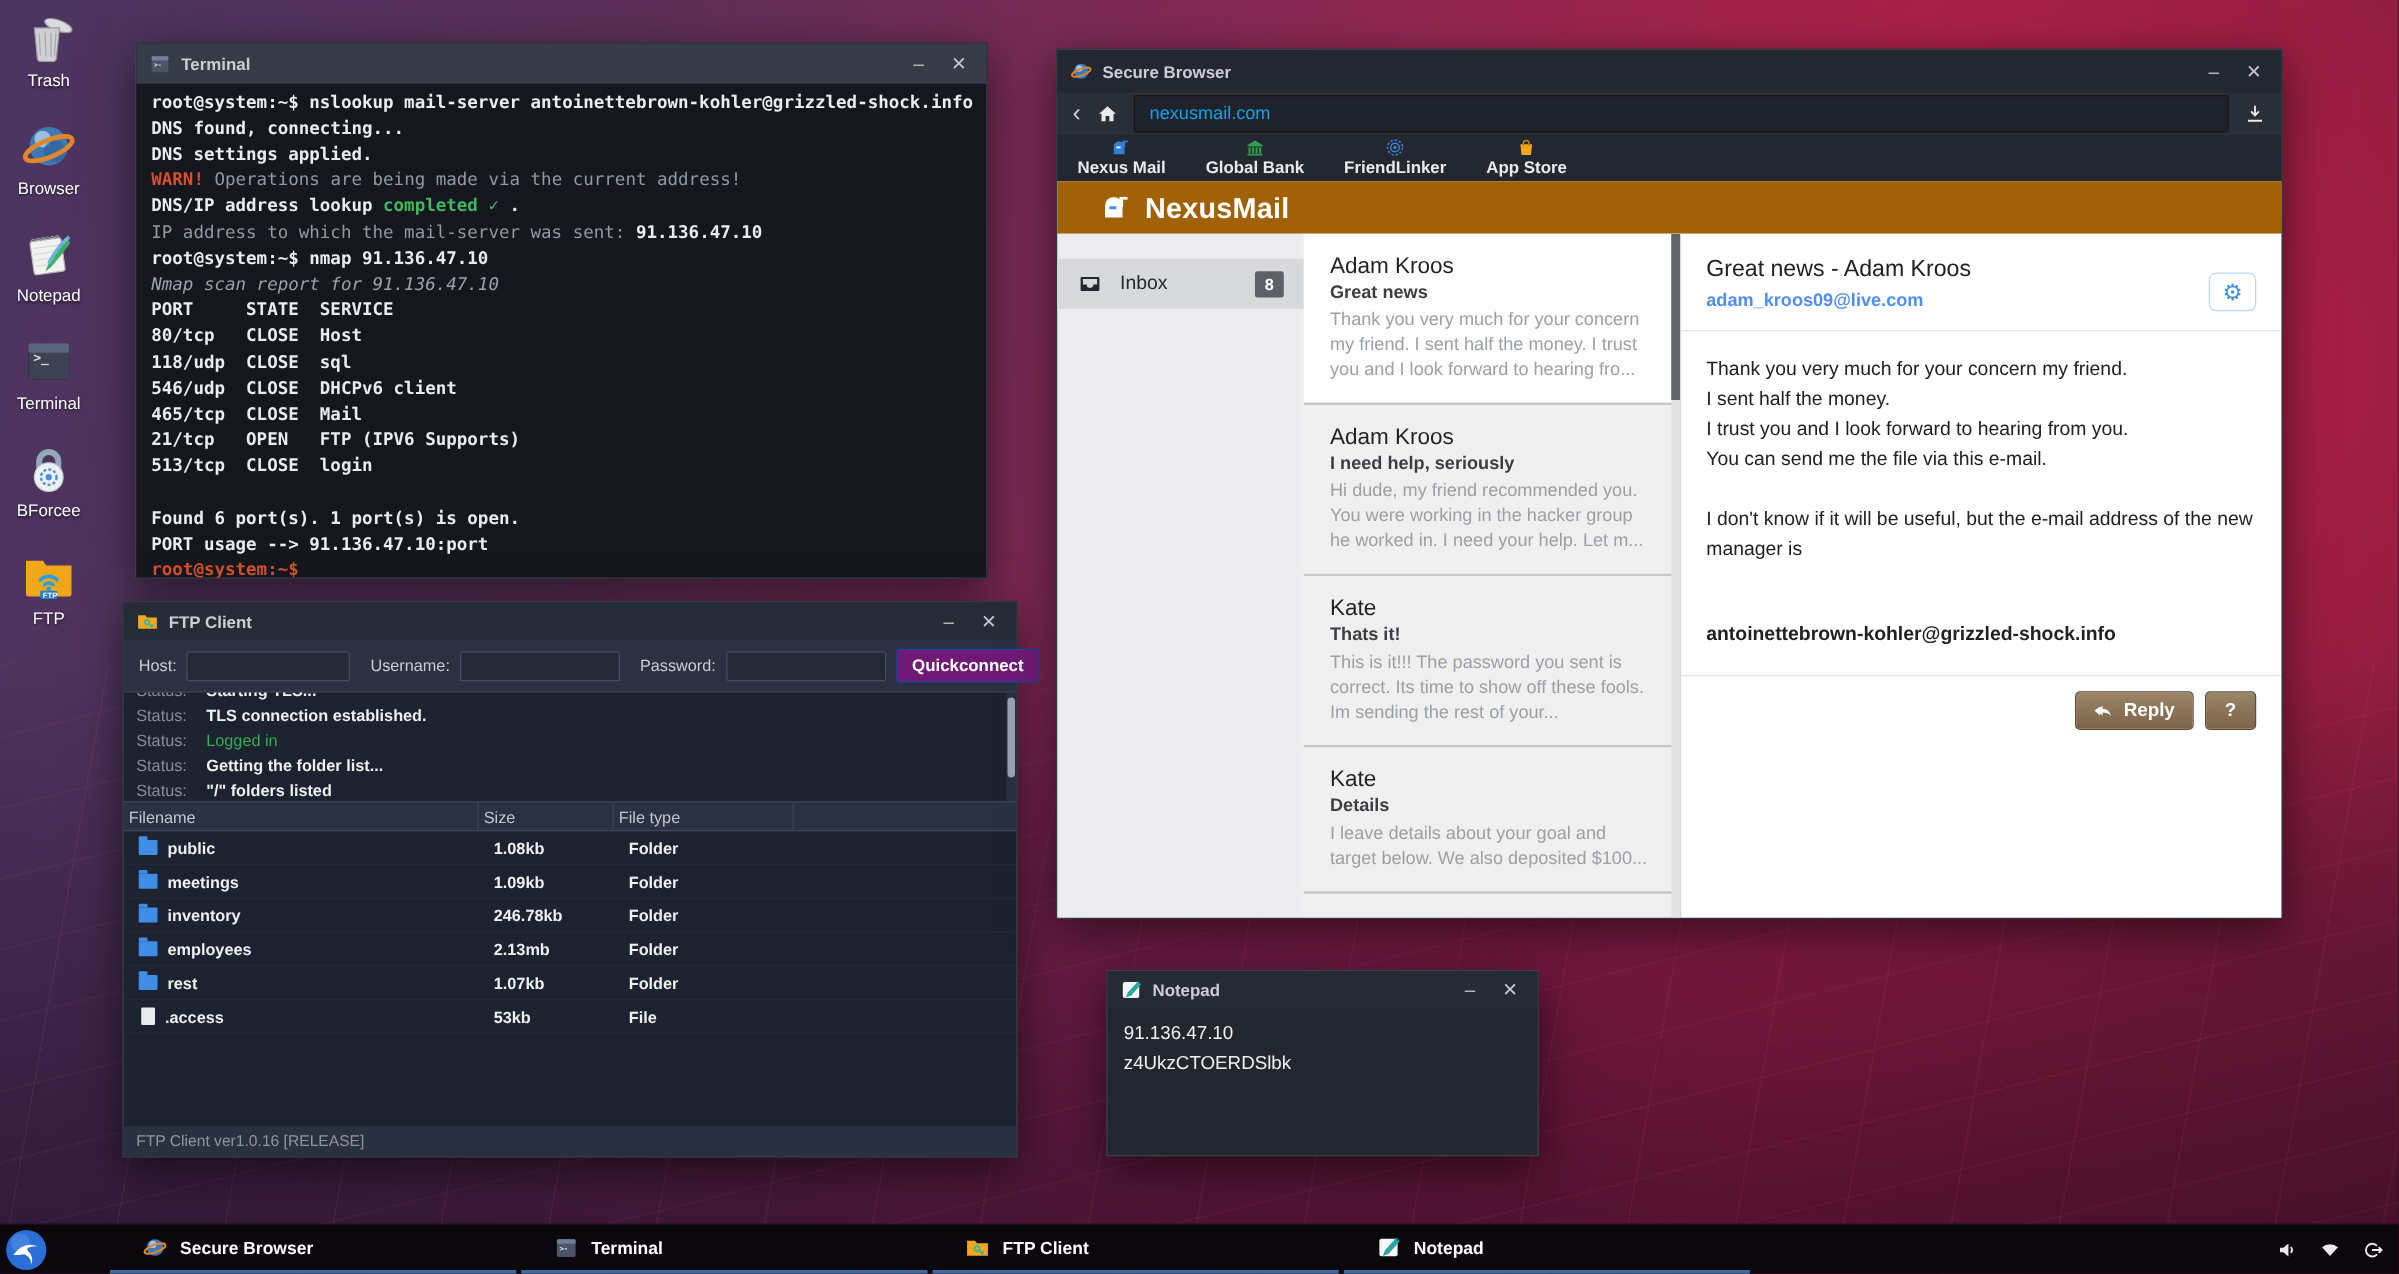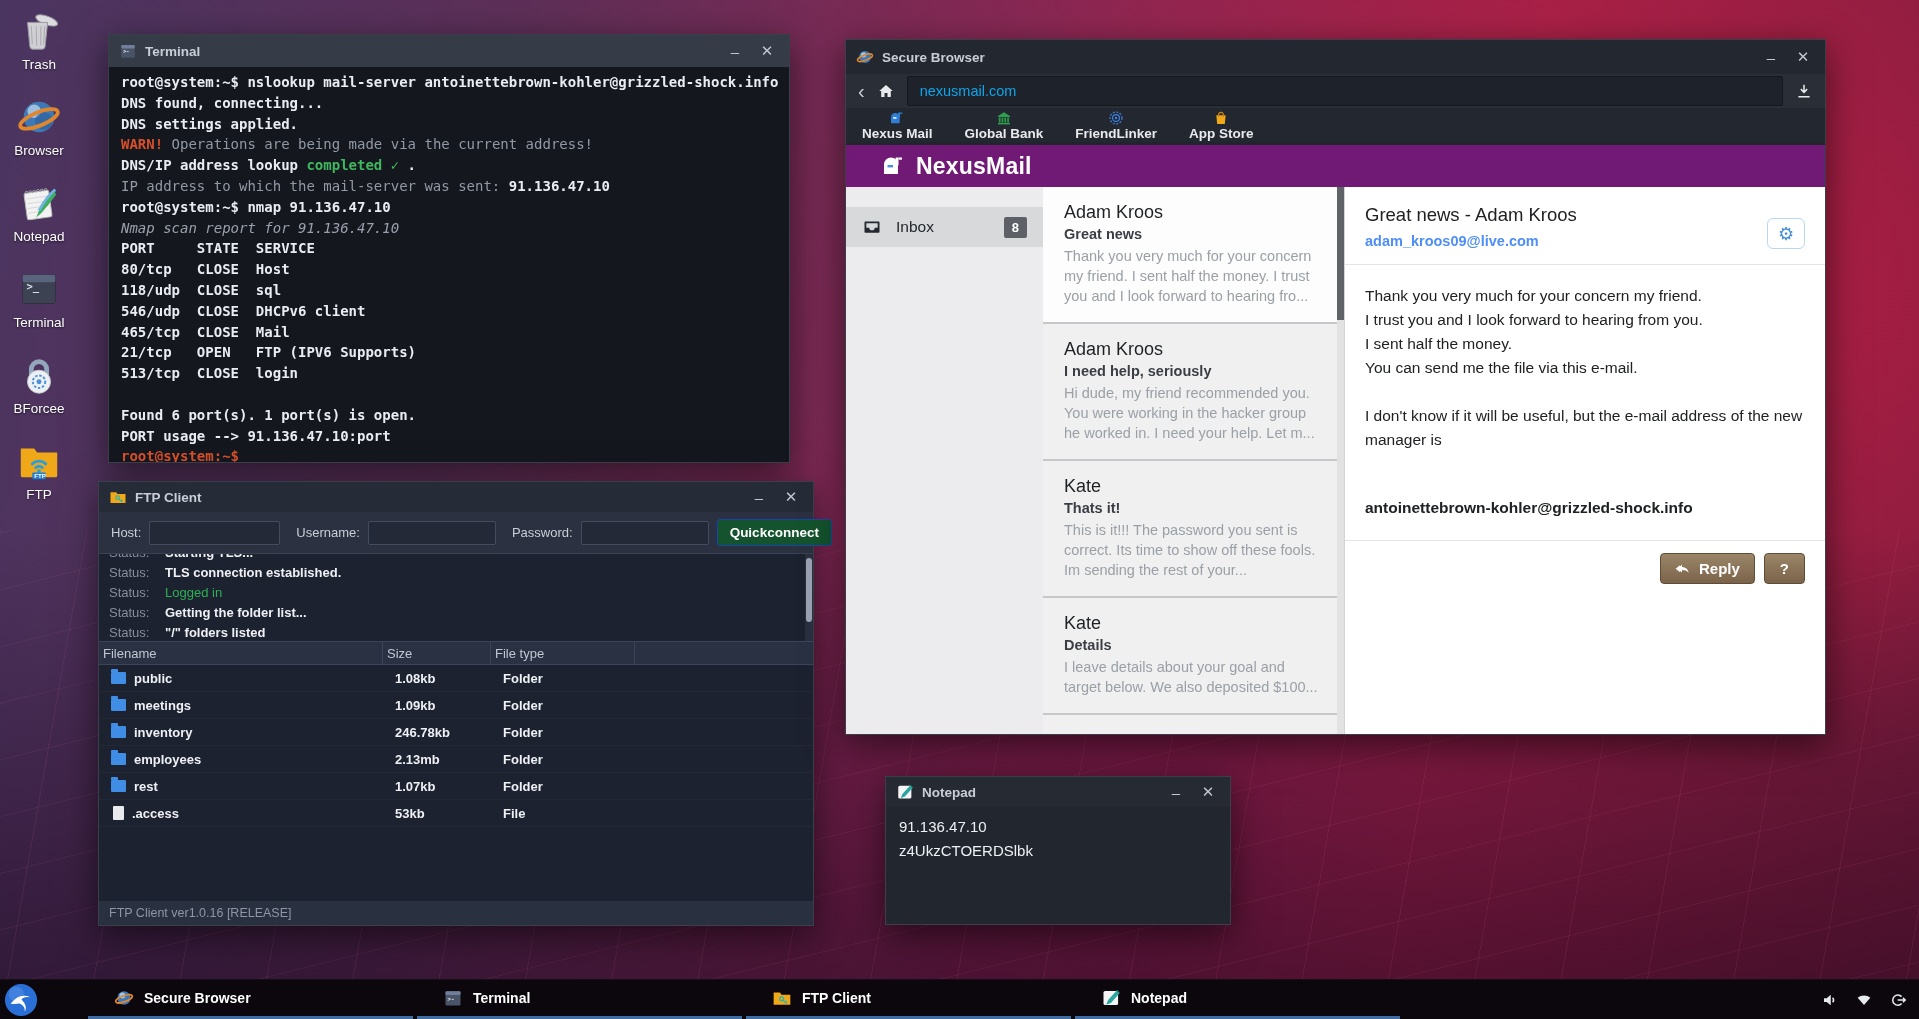--- a/index.html
+++ b/index.html
@@ -47,21 +47,21 @@
   .seg-it{color:#9aa1ad;font-style:italic;font-weight:normal;}
   .seg-prompt{color:#d7502a;}
 
   
   #ftp-win{left:98px;top:481px;width:716px;height:445px;background:#1d2230;}
   #ftp-win .tbar{height:30px;background:#262b38;}
   .fconnect{height:42px;background:#2b3140;border-bottom:1px solid #3a4152;display:flex;align-items:center;padding:0 12px;gap:8px;}
   .flabel{color:#c9cdd6;font-size:13px;}
   .finput{width:128px;height:24px;background:#242938;border:1px solid #454c60;border-radius:2px;color:#e8eaee;font-size:12px;padding:0 6px;outline:none;}
   .finput.host{width:131px;}
-  .qbtn{margin-left:auto;background:#14532d;border:1px solid #1446ad;color:#fff;font-weight:bold;font-size:13.5px;height:27px;padding:0 12px;border-radius:3px;cursor:pointer;font-family:inherit;}
+  .qbtn{margin-left:auto;background:#701a75;border:1px solid #1446ad;color:#fff;font-weight:bold;font-size:13.5px;height:27px;padding:0 12px;border-radius:3px;cursor:pointer;font-family:inherit;}
   #ftp-status{position:relative;height:87px;overflow:hidden;padding:0 10px;}
   #ftp-status-lines .stline{height:20px;font-size:13px;display:flex;gap:12px;align-items:center;}
   #ftp-status-lines .stline:first-child{margin-top:-12px;}
   .stlabel{color:#878d99;width:44px;}
   .stval{color:#eef0f4;font-weight:bold;}
   .stval.green{color:#2faf54;font-weight:normal;}
   .fscroll{position:absolute;right:0;top:0;bottom:0;width:8px;background:#2a3040;}
   .fthumb{position:absolute;right:1px;top:4px;width:6px;height:64px;background:#9aa2b2;border-radius:3px;cursor:pointer;}
   .fthead{display:grid;grid-template-columns:284px 108px 144px 1fr;height:24px;background:#2a3142;border-top:1px solid #3d455c;border-bottom:1px solid #3d455c;}
   .fth{color:#c2c7d2;font-size:13px;display:flex;align-items:center;padding-left:4px;border-right:1px solid #3d455c;cursor:pointer;}
@@ -76,21 +76,21 @@
 
   
   #browser-win{left:845px;top:39px;width:981px;height:696px;background:#20242c;}
   #browser-win .tbar{height:34px;background:#23272f;}
   .bnav{height:34px;background:#2a2e37;display:flex;align-items:center;gap:12px;padding:0 12px;}
   .navico{color:#cfd3da;font-size:20px;line-height:1;cursor:pointer;}
   .burl{flex:1;height:30px;background:#1e222a;border:1px solid #14171d;border-radius:2px;color:#0ea5e9;font-size:14.5px;display:flex;align-items:center;padding:0 12px;cursor:text;}
   .bbookmarks{height:34px;background:#23272f;display:flex;align-items:center;gap:32px;padding:0 16px;}
   .bm{display:flex;align-items:center;gap:0;color:#e8eaee;font-size:13.5px;font-weight:bold;cursor:pointer;flex-direction:column;}
   .mailpage{position:absolute;left:0;right:0;top:105px;bottom:0;background:#fff;}
-  .mailheader{height:42px;background:#701a75;display:flex;align-items:center;padding-left:34px;gap:10px;}
+  .mailheader{height:42px;background:#a16207;display:flex;align-items:center;padding-left:34px;gap:10px;}
   .maillogo{color:#fff;font-size:23px;font-weight:bold;letter-spacing:.2px;}
   .ico26,.ico26 svg{width:26px;height:26px;}
   .mailbody{position:absolute;left:0;right:0;top:42px;bottom:0;display:flex;}
   .msidebar{width:197px;background:#ececee;flex:0 0 auto;}
   .inboxrow{margin-top:20px;height:40px;background:#d7d9db;display:flex;align-items:center;padding:0 16px;gap:14px;cursor:pointer;}
   .inboxlabel{font-size:15.5px;color:#23262b;}
   .inboxbadge{margin-left:auto;background:#5d6167;color:#fff;font-size:13px;font-weight:bold;padding:3px 8px;border-radius:2px;}
   .mlist{width:302px;background:#f0f0f1;flex:0 0 auto;position:relative;overflow:hidden;border-right:1px solid #d4d4d6;}
   .mentry{padding:15px 20px 16px 21px;border-bottom:2px solid #c7c7c9;cursor:pointer;background:#f0f0f1;}
   .mentry.sel{background:#fdfdfd;}
@@ -464,22 +464,22 @@
             <div>
               <div class="rsubject">Great news - Adam Kroos</div>
               <div class="rfrom">adam_kroos09@live.com</div>
             </div>
             <div class="gearbtn">
                 <span>⚙</span>
               </div>
           </div>
           <div class="rbody" id="reader-body">
               <div class="rline">Thank you very much for your concern my friend.</div>
+              <div class="rline">I sent half the money.</div>
               <div class="rline">I trust you and I look forward to hearing from you.</div>
-              <div class="rline">I sent half the money.</div>
               <div class="rline">You can send me the file via this e-mail.</div>
               <div class="rline">&nbsp;</div>
               <div class="rline">I don't know if it will be useful, but the e-mail address of the new manager is</div>
               <div class="rline">&nbsp;</div>
             </div>
           <div class="rbody" style="padding-top:0;">
             <div class="rhl">antoinettebrown-kohler@grizzled-shock.info</div>
           </div>
           <div class="ractions">
             <button class="replybtn">

